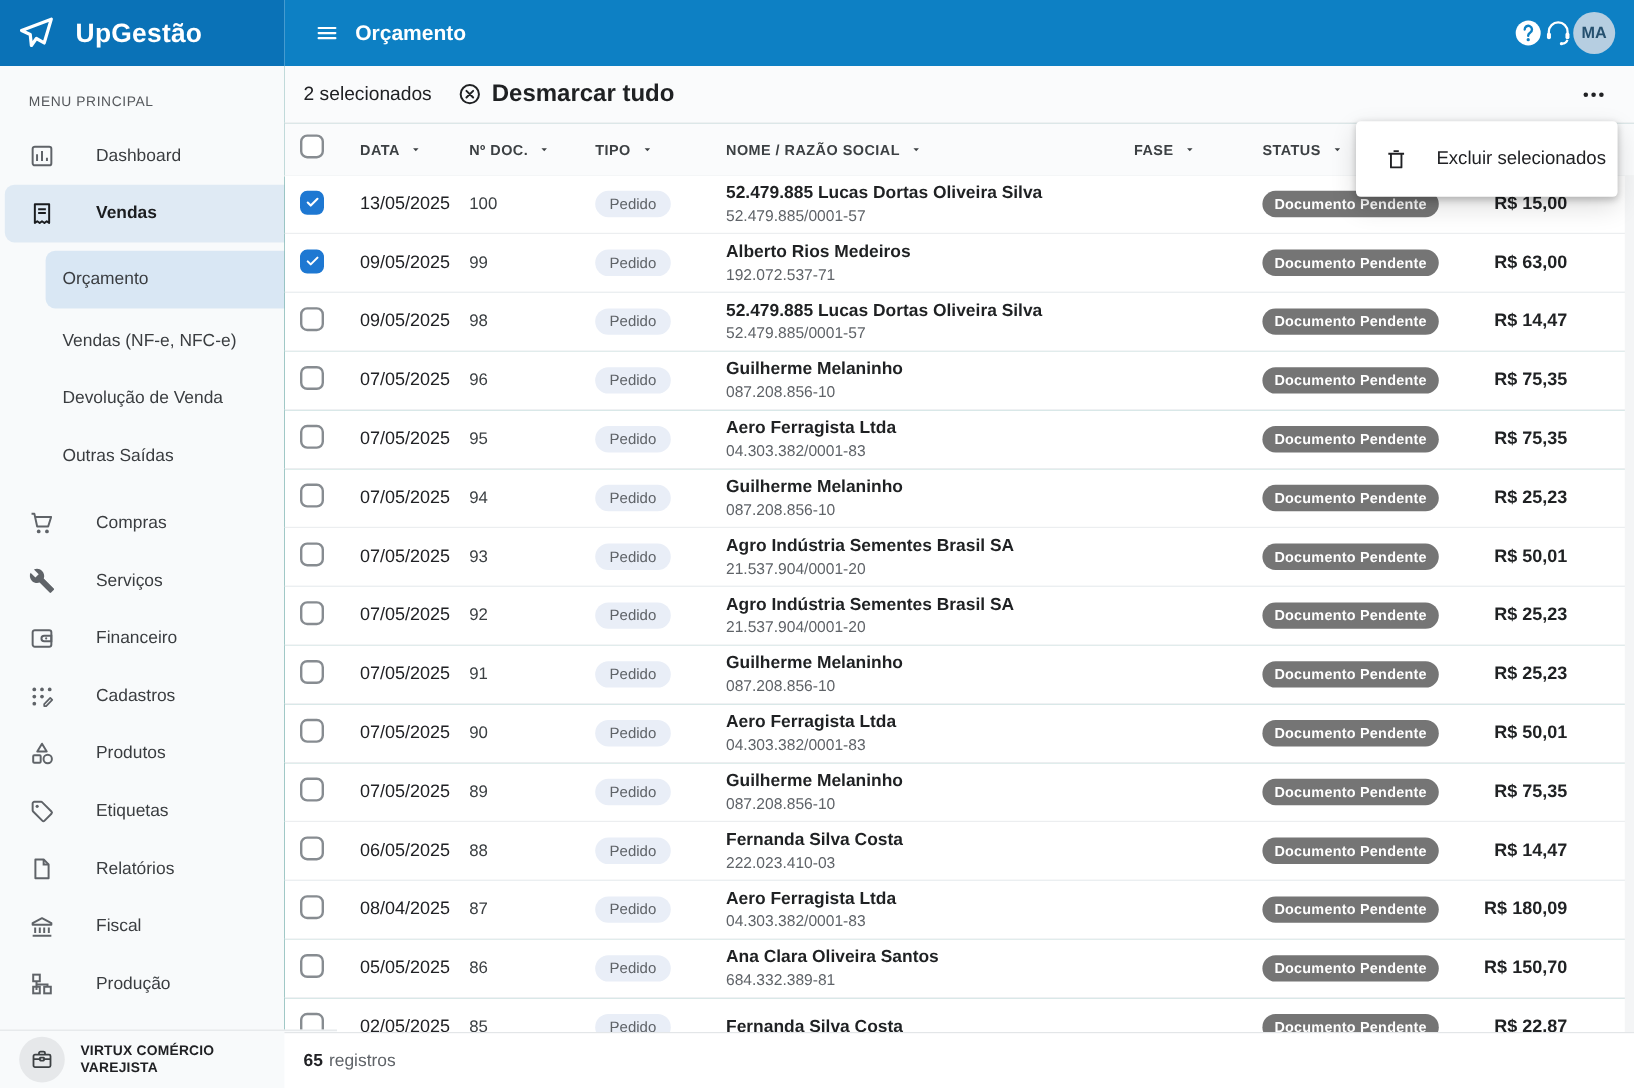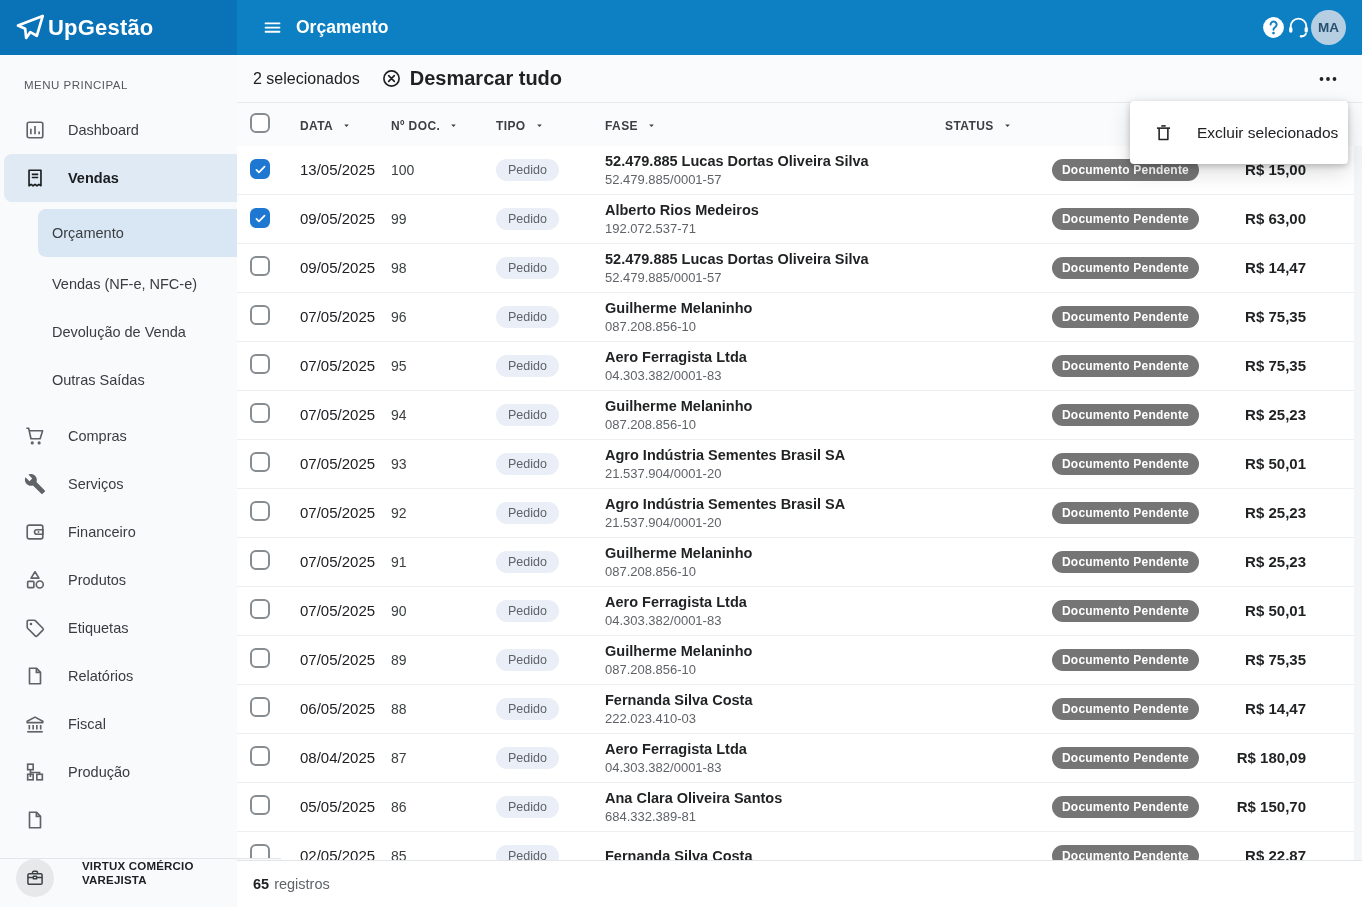--- a/index.html
+++ b/index.html
@@ -2,49 +2,49 @@
 <html><head>
 <meta charset="utf-8">
 <style>
   html,body{margin:0;padding:0}
   body{width:1362px;height:907px;position:relative;overflow:hidden;background:#fff;
        font-family:"Liberation Sans",sans-serif;color:#202124;-webkit-font-smoothing:antialiased}
   .ic{display:block}
 
   
   .appbar{position:absolute;top:0;left:0;width:100%;height:55px;display:flex;z-index:5}
-  .brand{width:237px;height:55px;background:#0a72b7;display:flex;align-items:center;gap:1px;
+  .brand{width:237px;height:55px;background:#0a72b7;display:flex;align-items:center;gap:16px;
          padding-left:13px;box-sizing:border-box;color:#fff}
   .brand-ic{width:34px;height:34px;color:#fff}
   .brand-name{font-size:22px;font-weight:700;letter-spacing:.2px}
   .topbar{flex:1;background:#0d80c4;display:flex;align-items:center;color:#fff;
           padding:0 16px 0 25px;box-sizing:border-box}
   .burger{width:21px;height:21px;color:#fff;cursor:pointer}
   .page-title{font-size:17.5px;font-weight:700;margin-left:13px}
   .topbar-right{margin-left:auto;display:flex;align-items:center;}
   .top-ic{width:25px;height:25px;color:#fff;cursor:pointer}
   .avatar{width:35px;height:35px;border-radius:50%;background:#b6cee1;color:#25506f;
           font-size:13.5px;font-weight:700;display:flex;align-items:center;justify-content:center;cursor:pointer}
 
   
   .sidebar{position:absolute;left:0;top:55px;bottom:0;width:282px;background:#f8fafb;
            border-right:1px solid #e3e6e8;box-sizing:border-box;overflow:hidden}
   .menu-label{padding:24px 0 15px 24px;font-size:11.5px;color:#55585c;letter-spacing:.5px}
-  .nav-item{height:48px;display:flex;align-items:center;gap:22px;padding-left:24px;cursor:pointer;
+  .nav-item{height:48px;display:flex;align-items:center;gap:34px;padding-left:24px;cursor:pointer;
             font-size:14.5px;color:#3a3d40}
   .nav-ic{width:22px;height:22px;color:#5f6368;flex:none}
   .nav-item.active{background:#dfeaf4;border-radius:8px;margin:0 4px;padding-left:20px}
   .nav-item.active .nav-ic{color:#1b1d1f}
   .nav-item.active .nav-label{font-weight:700;color:#1b1d1f}
   .sub-list{padding:4px 0 8px}
   .sub-item{height:48px;display:flex;align-items:center;padding-left:52px;font-size:14.5px;
             color:#3a3d40;cursor:pointer}
   .sub-item.active{background:#d9e7f4;border-radius:8px;margin:3px 17px 3px 38px;padding-left:14px}
   .company{position:absolute;left:0;bottom:0;width:100%;height:49px;border-top:1px solid #e3e6e8;
-           background:#f8fafb;display:flex;gap:28px;
+           background:#f8fafb;display:flex;align-items:center;gap:13px;
            padding:0 12px 0 16px;box-sizing:border-box;z-index:3}
   .company-avatar{width:38px;height:38px;border-radius:50%;background:#e6e8ea;display:flex;
                   align-items:center;justify-content:center;color:#3c4043;flex:none}
   .company-avatar .ic{width:20px;height:20px}
   .company-name{font-size:11.5px;font-weight:700;color:#202124;line-height:14px;letter-spacing:.2px}
   .kebab{margin-left:auto;width:20px;height:20px;color:#3c4043;cursor:pointer}
 
   
   .main{position:absolute;left:237px;top:55px;right:0;bottom:0;background:#0f766e}
   .toolbar{height:48px;background:#fafbfc;border-bottom:1px solid #e7e9eb;display:flex;
@@ -285,20 +285,26 @@
         <span class="nav-label">Serviços</span>
       </div>
       <div class="nav-item">
         <svg class="ic nav-ic">
           <use href="#i-wallet"></use>
         </svg>
         <span class="nav-label">Financeiro</span>
       </div>
       <div class="nav-item">
         <svg class="ic nav-ic">
+          <use href="#i-registration"></use>
+        </svg>
+        <span class="nav-label">Cadastros</span>
+      </div>
+      <div class="nav-item">
+        <svg class="ic nav-ic">
           <use href="#i-category"></use>
         </svg>
         <span class="nav-label">Produtos</span>
       </div>
       <div class="nav-item">
         <svg class="ic nav-ic">
           <use href="#i-tag"></use>
         </svg>
         <span class="nav-label">Etiquetas</span>
       </div>
@@ -372,20 +378,26 @@
               <use href="#i-arrdn"></use>
             </svg>
           </span></div>
         <div class="cell"><span class="th-btn">
             <span class="th-label">TIPO</span>
             <svg class="ic arr">
               <use href="#i-arrdn"></use>
             </svg>
           </span></div>
         <div class="cell"><span class="th-btn">
+            <span class="th-label">NOME / RAZÃO SOCIAL</span>
+            <svg class="ic arr">
+              <use href="#i-arrdn"></use>
+            </svg>
+          </span></div>
+        <div class="cell"><span class="th-btn">
             <span class="th-label">FASE</span>
             <svg class="ic arr">
               <use href="#i-arrdn"></use>
             </svg>
           </span></div>
         <div class="cell"><span class="th-btn">
             <span class="th-label">STATUS</span>
             <svg class="ic arr">
               <use href="#i-arrdn"></use>
             </svg>

